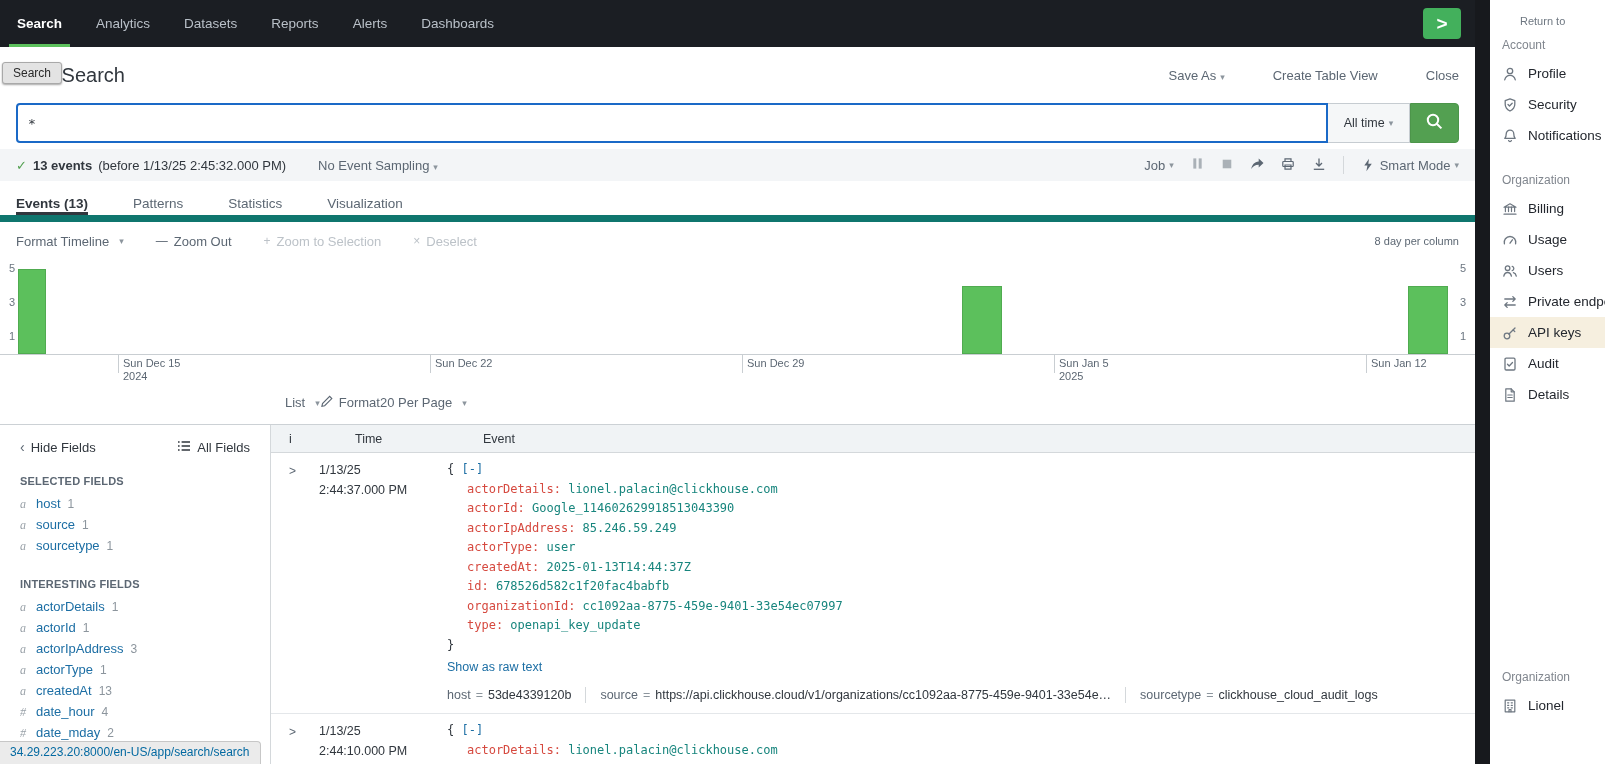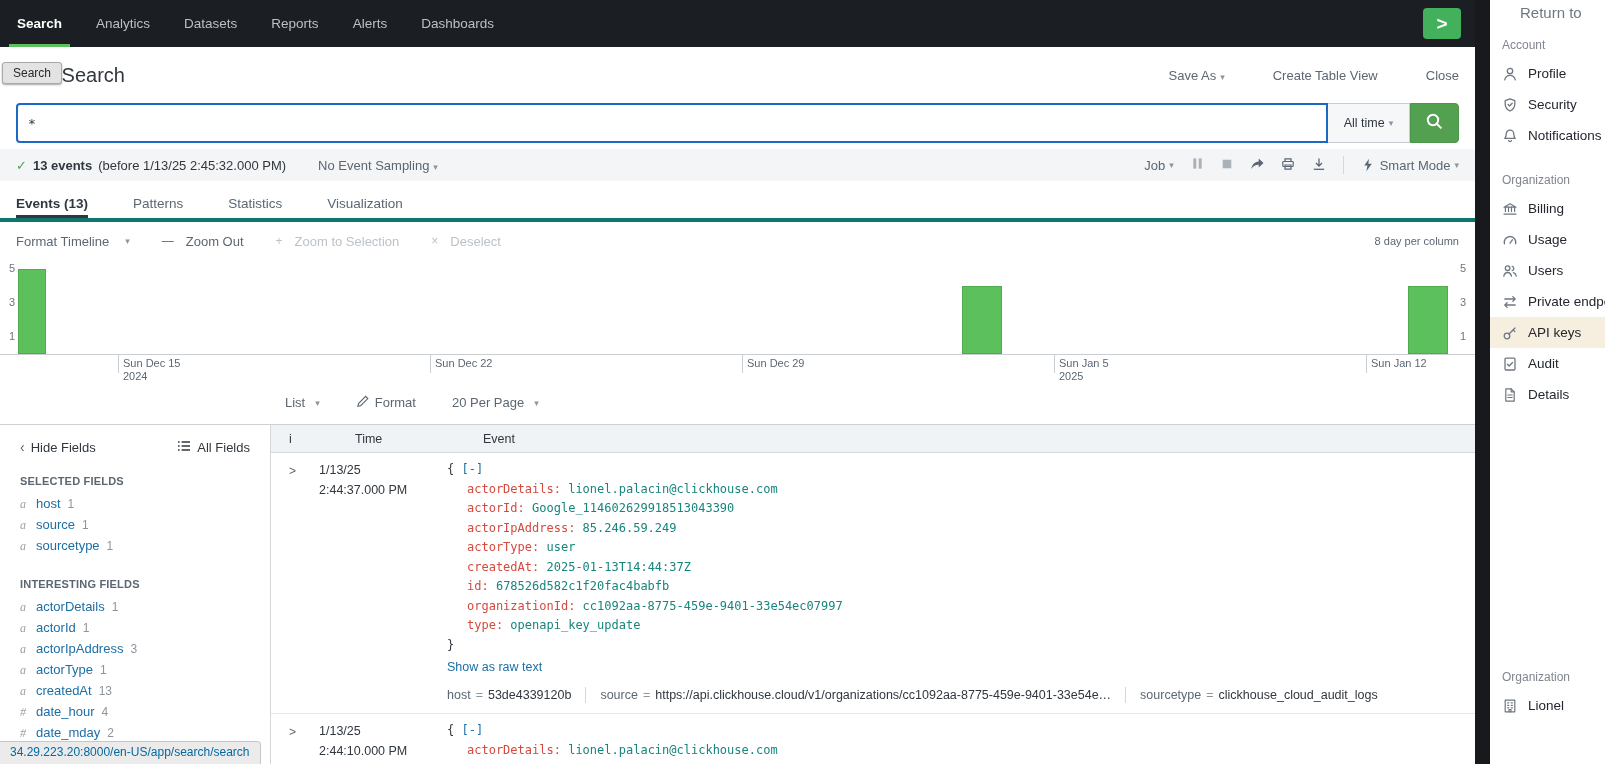--- a/index.html
+++ b/index.html
@@ -35,41 +35,41 @@
   .check { color: #53a051; font-weight: 700; }
   .ev-count { font-weight: 700; color: #31373e; }
   .ev-detail { color: #31373e; }
   .sampling { color: #5c6773; margin-left: 26px; cursor: pointer; }
   .sr-right { display: flex; align-items: center; gap: 17px; color: #5c6773; }
   .jobmenu, .smart { cursor: pointer; display: flex; align-items: center; white-space: nowrap; }
   .icon-btn { cursor: pointer; display: flex; align-items: center; }
   .idiv { width: 1px; height: 18px; background: #d4d8db; }
   .bolt { margin-right: 5px; display: flex; align-items: center; }
 
-  .tabs { margin-top: 7px; height: 34px; border-bottom: 4px solid #0f766e; display: flex; gap: 45px; padding: 0 16px; }
+  .tabs { margin-top: 7px; height: 34px; border-bottom: 7px solid #0f766e; display: flex; gap: 45px; padding: 0 16px; }
   .tab { font-size: 13.5px; color: #5c6773; line-height: 31px; cursor: pointer; border-bottom: 3px solid transparent; white-space: nowrap; }
   .tab.active { color: #31373e; font-weight: 700; border-bottom-color: #31373e; }
 
   .tl-toolbar { height: 38px; display: flex; align-items: center; padding: 0 16px; gap: 32px; font-size: 13px; color: #5c6773; }
-  .tlb { cursor: pointer; display: flex; gap: 12px; align-items: center; white-space: nowrap; }
+  .tlb { cursor: pointer; display: flex; gap: 6px; align-items: center; white-space: nowrap; }
   .tlb.disabled { color: #bcc2c8; cursor: default; }
   .tlico { font-size: 12px; }
   .tl-note { margin-left: auto; font-size: 11px; color: #5c6773; }
 
   .chart { position: relative; height: 121px; }
   .plot { position: absolute; left: 0; right: 0; top: 0; height: 95px; border-bottom: 1px solid #c9ced2; }
   .bar { position: absolute; bottom: 0; background: #5cc05c; border: 1px solid #50ab50; cursor: pointer; }
   .ytick { position: absolute; font-size: 11px; color: #6b7580; }
   .ytick.yl { left: 9px; }
   .ytick.yr { right: 9px; }
   .axis { position: absolute; left: 0; right: 0; top: 95px; height: 26px; }
   .tickline { position: absolute; top: 0; width: 1px; height: 18px; background: #c9ced2; }
   .ticklab { position: absolute; top: 2px; font-size: 11px; color: #5c6773; line-height: 13px; white-space: nowrap; }
 
-  .results-toolbar { height: 44px; border-bottom: 1px solid #ccd1d5; display: flex; align-items: center; padding-left: 285px; gap: 36px; font-size: 13px; color: #5c6773; }
+  .results-toolbar { height: 44px; border-bottom: 1px solid #ccd1d5; display: flex; align-items: center; padding-left: 285px; font-size: 13px; color: #5c6773; }
   .rtb { cursor: pointer; display: flex; align-items: center; gap: 6px; white-space: nowrap; }
 
   .content { display: flex; height: 339px; overflow: hidden; }
 
   .fields { width: 271px; border-right: 1px solid #d4d8db; overflow: hidden; flex: none; }
   .fields-head { display: flex; justify-content: space-between; align-items: center; padding: 14px 20px 10px; font-size: 13px; color: #31373e; }
   .fh-left, .fh-right { cursor: pointer; display: flex; align-items: center; gap: 6px; }
   .chev { font-size: 14px; color: #5c6773; }
   .fsec { padding: 10px 20px 6px; font-size: 11px; font-weight: 700; color: #5c6773; letter-spacing: .2px; }
   .fsec.fsec-interesting { padding-top: 22px; }
@@ -98,21 +98,21 @@
   .meta { display: flex; gap: 14px; margin-top: 13px; font-size: 12.5px; align-items: center; }
   .mitem { display: flex; gap: 5px; cursor: pointer; white-space: nowrap; }
   .mkey { color: #5c6773; }
   .meq { color: #8c959d; }
   .mval { color: #31373e; }
   .msep { width: 1px; height: 16px; background: #d4d8db; }
 
   
   .side-gap { position: absolute; left: 1475px; top: 0; width: 15px; height: 100%; background: #17191d; }
   .panel { position: absolute; left: 1490px; top: 0; width: 115px; height: 100%; background: #fff; overflow: hidden; }
-  .return { position: absolute; top: 4px; left: 30px; font-size: 15px; color: #6e7781; white-space: nowrap; cursor: pointer; }
+  .return { position: absolute; top: 15px; left: 30px; font-size: 11px; color: #6e7781; white-space: nowrap; cursor: pointer; }
   #panel-main { position: absolute; top: 38px; left: 0; width: 230px; }
   #panel-bottom { position: absolute; top: 670px; left: 0; width: 230px; }
   .psec-label { margin: 0 0 6px 12px; font-size: 12px; color: #80868e; white-space: nowrap; }
   #panel-main .psec-label:not(:first-child) { margin-top: 22px; }
   .pitem { display: flex; align-items: center; gap: 10px; height: 31px; padding-left: 12px; font-size: 13.5px; color: #23272e; cursor: pointer; white-space: nowrap; }
   .pitem.active { background: #f6efdf; }
   .picon { display: flex; align-items: center; flex: none; }
 
   
   .url-tip { position: absolute; left: 0; bottom: 0; background: #ebebeb; border: 1px solid #c7c7c7; border-left: none; border-bottom: none; border-radius: 0 4px 0 0; padding: 3px 10px 5px; font-size: 12px; color: #0369a1; z-index: 40; white-space: nowrap; }

